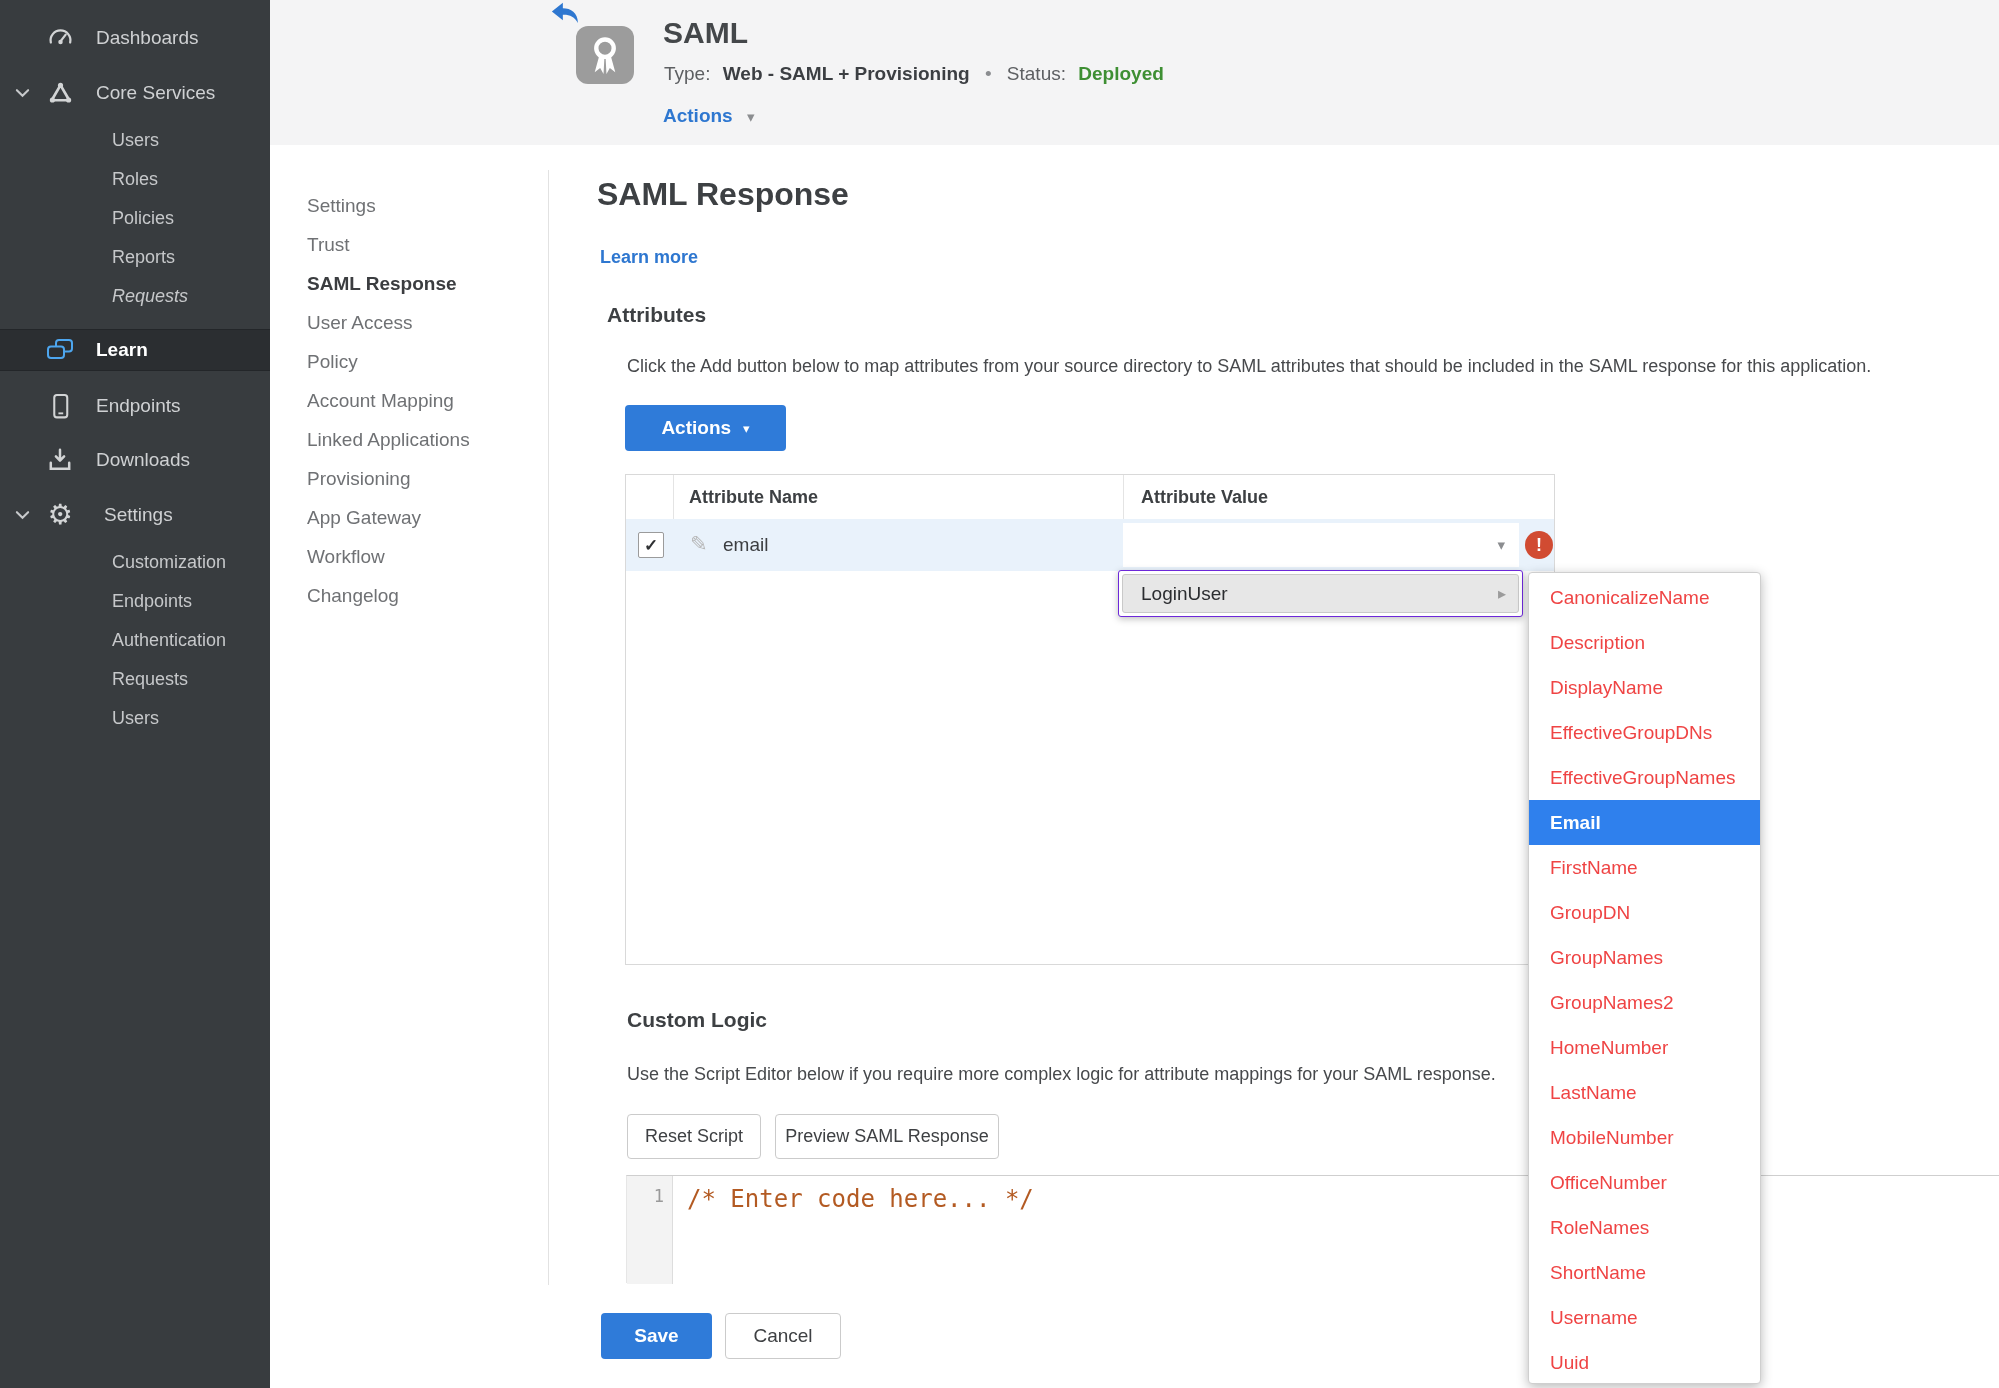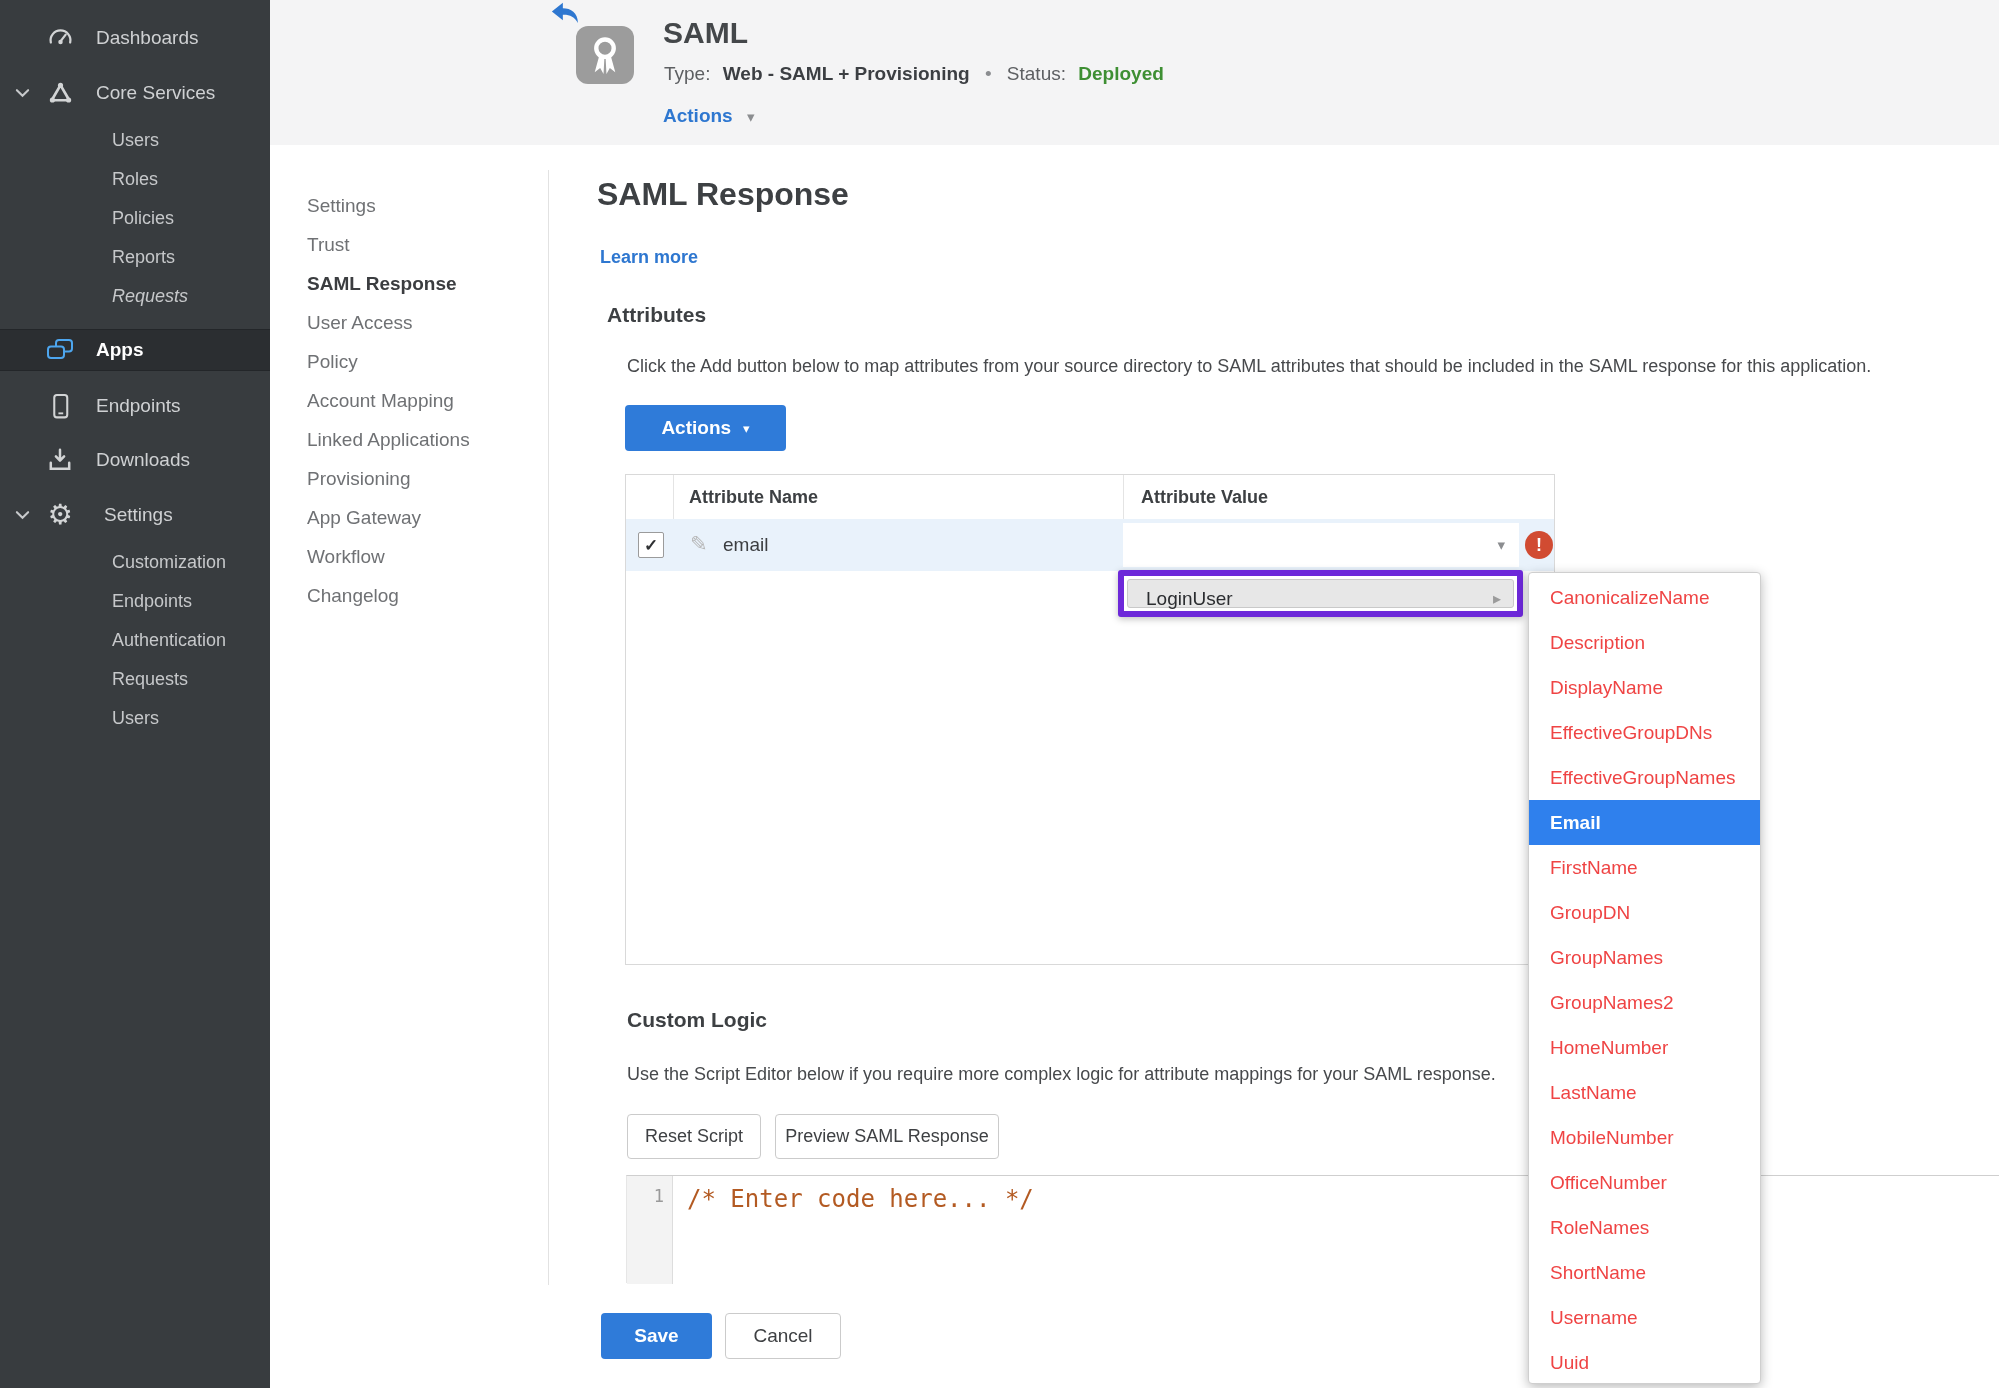--- a/index.html
+++ b/index.html
@@ -58,21 +58,21 @@
   .th-label { position:absolute; top:0; height:44px; line-height:44px; font-size:18px; font-weight:bold; color:#3d4043; }
   .attr-row { position:relative; height:52px; background:#e9f2fb; cursor:pointer; }
   .row-checkbox { position:absolute; left:12px; top:13px; width:26px; height:26px; background:#fff; border:1px solid #9b9b9b; border-radius:2px; display:flex; align-items:center; justify-content:center; font-size:17px; font-weight:bold; color:#2f3133; cursor:pointer; }
   .row-pencil { position:absolute; left:64px; top:13px; font-size:21px; color:#b6b6b6; }
   .row-name { position:absolute; left:97px; top:0; height:52px; line-height:52px; font-size:19px; color:#3c3e41; }
   .row-select { position:absolute; left:497px; top:4px; width:396px; height:44px; background:#fff; cursor:pointer; }
   .row-select .caret { position:absolute; right:14px; top:0; height:44px; line-height:44px; color:#8b8d90; font-size:15px; }
   .error-badge { position:absolute; left:899px; top:12px; width:28px; height:28px; border-radius:50%; background:#d14b32; color:#fff; font-weight:bold; font-size:18px; display:flex; align-items:center; justify-content:center; }
 
   
-  .root-menu { position:absolute; left:1118px; top:570px; width:405px; height:47px; background:#fff; border:6px solid #6d28d9; border-radius:3px; box-shadow:0 2px 7px rgba(0,0,0,.25); z-index:30; }
+  .root-menu { position:absolute; left:1118px; top:570px; width:405px; height:47px; background:#fff; border:1px solid #6d28d9; border-radius:3px; box-shadow:0 2px 7px rgba(0,0,0,.25); z-index:30; }
   .root-menu-item { position:absolute; left:3px; top:3px; right:3px; bottom:3px; background:#e7e7e7; border:1px solid #c9c9c9; border-radius:3px; cursor:pointer; }
   .root-menu-item .lbl { position:absolute; left:18px; top:0; height:37px; line-height:37px; font-size:19px; color:#2b2d30; }
   .root-menu-item .caret { position:absolute; right:12px; top:0; height:37px; line-height:37px; font-size:16px; color:#9b9b9b; }
   .sub-menu { position:absolute; left:1528px; top:572px; width:233px; height:812px; background:#fff; border:1px solid #cfcfcf; border-radius:4px; box-shadow:0 3px 12px rgba(0,0,0,.28); z-index:31; padding-top:2px; overflow:hidden; }
   .menu-option { height:45px; line-height:45px; padding-left:21px; font-size:19px; color:#ef4444; cursor:pointer; }
   .menu-option.selected { background:#2f80ed; color:#fff; font-weight:bold; }
 
   
   .editor { position:absolute; left:626px; top:1175px; width:1373px; height:108px; background:#fff; border-top:1px solid #cfcfcf; border-left:1px solid #e6e6e6; z-index:1; }
   .gutter { position:absolute; left:0; top:0; width:46px; height:108px; background:#f3f3f3; border-right:1px solid #dddddd; }
@@ -130,21 +130,21 @@
       <span class="sub-lbl">Requests</span>
     </div>
 
     <div class="side-item side-active" style="top:329px;height:42px;">
       <span class="side-icon">
         <svg width="28" height="24" viewBox="0 0 28 24">
             <rect x="10" y="2" width="16" height="11.5" rx="3" fill="none" stroke="#4da6ef" stroke-width="2"></rect>
             <rect x="2" y="8.5" width="16" height="11.5" rx="3" fill="#2b2e31" stroke="#4da6ef" stroke-width="2"></rect>
           </svg>
       </span>
-      <span class="side-label lbl">Apps</span>
+      <span class="side-label lbl">Learn</span>
     </div>
 
     <div class="side-item" style="top:384px;height:44px;">
       <span class="side-icon">
         <svg width="25" height="27" viewBox="0 0 24 26">
             <rect x="6" y="2" width="12.5" height="21.5" rx="2.5" fill="none" stroke="#d2d4d5" stroke-width="2"></rect>
             <line x1="10" y1="19.6" x2="14.6" y2="19.6" stroke="#d2d4d5" stroke-width="1.8"></line>
           </svg>
       </span>
       <span class="side-label lbl">Endpoints</span>

